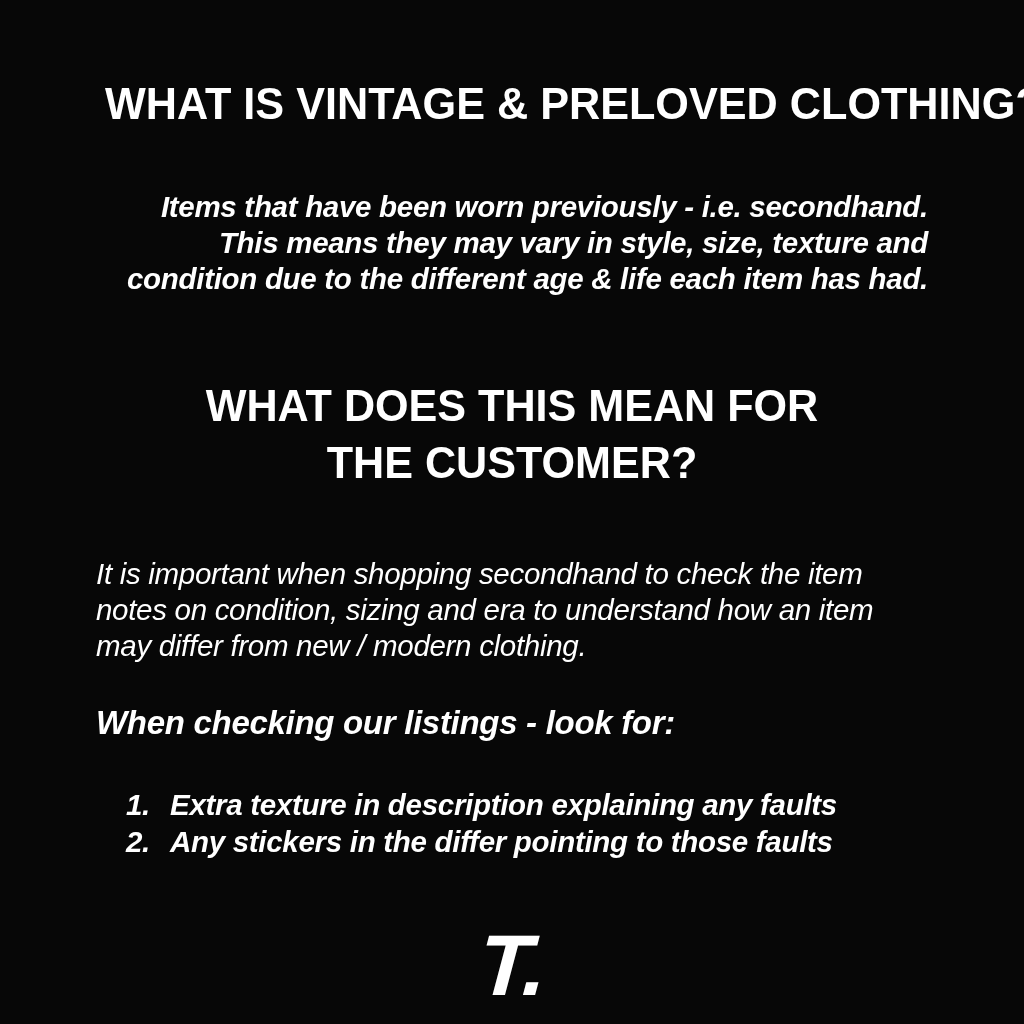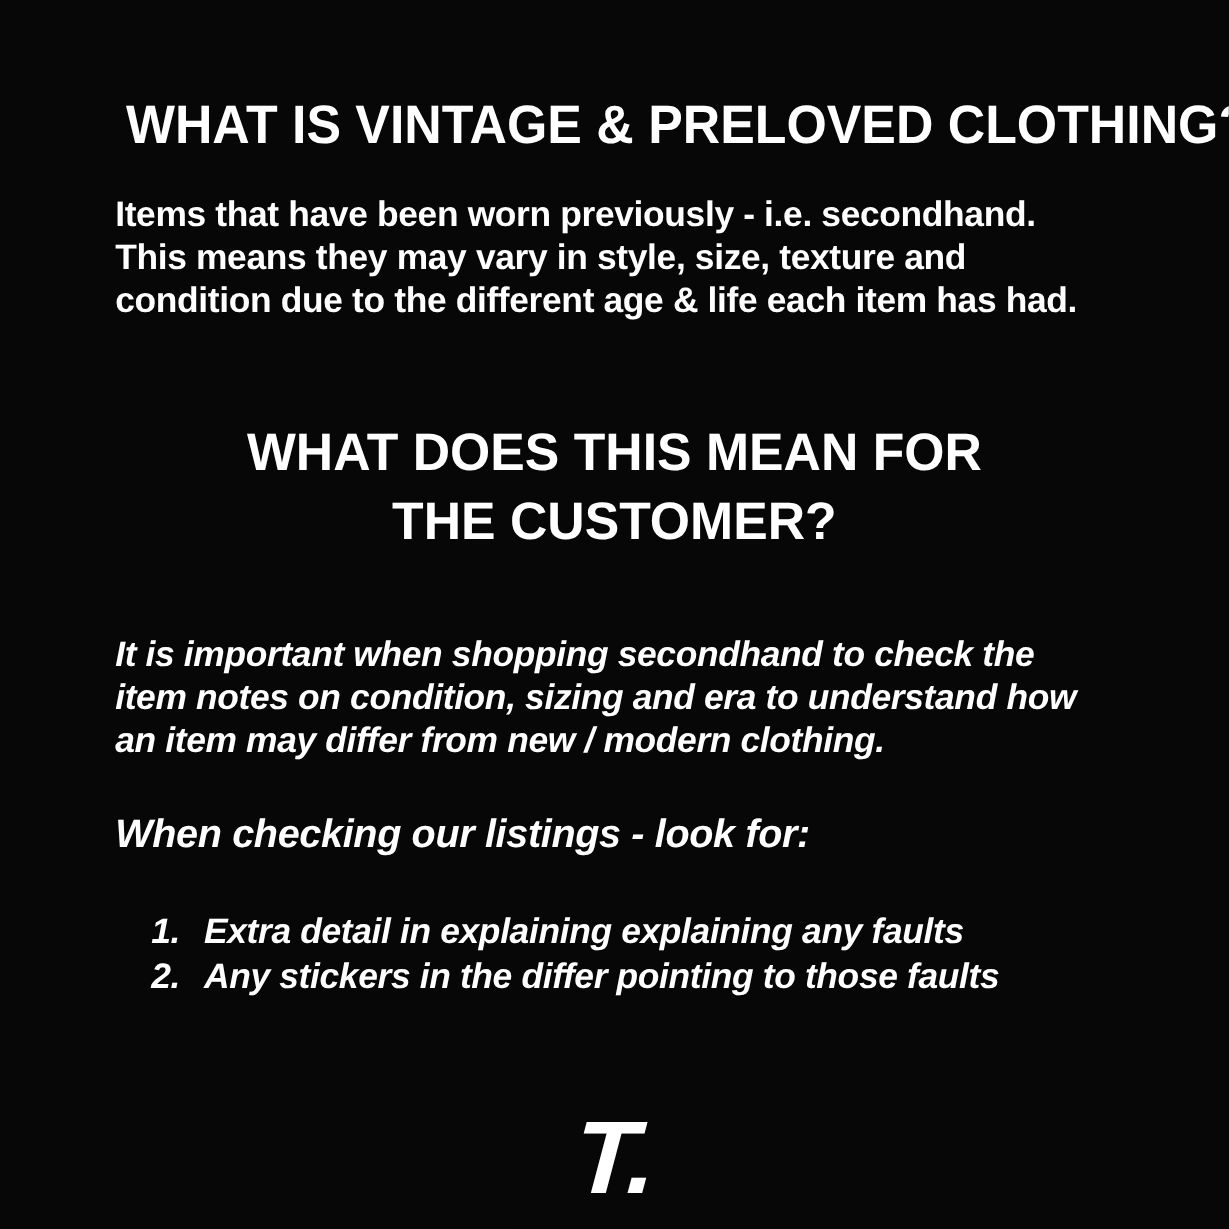--- a/index.html
+++ b/index.html
@@ -27,41 +27,43 @@
     text-align: center;
     font-size: 45px;
     font-weight: bold;
     letter-spacing: 0px;
     line-height: 1.05;
     transform: scaleX(0.96);
     transform-origin: center;
     white-space: nowrap;
   }
   .intro-paragraph {
-    margin: 34px 8px 0 8px;
+    margin: 62px 8px 0 8px;
     font-size: 29.5px;
     font-weight: bold;
+    font-style: italic;
     line-height: 1.22;
     letter-spacing: -0.3px;
     max-width: 850px;
+    text-align: right;
   }
   .section-heading {
     margin: 80px auto 0 auto;
     text-align: center;
     font-size: 44px;
     font-weight: bold;
     line-height: 1.3;
     transform: scaleX(0.98);
     transform-origin: center;
     max-width: 720px;
   }
   .section-paragraph {
     margin: 64px 8px 0 8px;
     font-size: 29.5px;
-    font-weight: bold;
+    font-weight: normal;
     font-style: italic;
     line-height: 1.22;
     letter-spacing: -0.3px;
     max-width: 860px;
   }
   .lead-in {
     margin: 40px 8px 0 8px;
     font-size: 33px;
     font-weight: bold;
     font-style: italic;
@@ -109,21 +111,21 @@
 
   <h2 class="section-heading">WHAT DOES THIS MEAN FOR THE CUSTOMER?</h2>
 
   <p class="section-paragraph">It is important when shopping secondhand to check the item notes on condition, sizing and era to understand how an item may differ from new / modern clothing.</p>
 
   <p class="lead-in">When checking our listings - look for:</p>
 
   <ol class="checklist">
     <li>
       <span class="num">1.</span>
-      <span>Extra detail in explaining explaining any faults</span>
+      <span>Extra texture in description explaining any faults</span>
     </li>
     <li>
       <span class="num">2.</span>
       <span>Any stickers in the differ pointing to those faults</span>
     </li>
   </ol>
 
   <div class="logo-wrap">
     <span class="logo-t">T.</span>
   </div>

